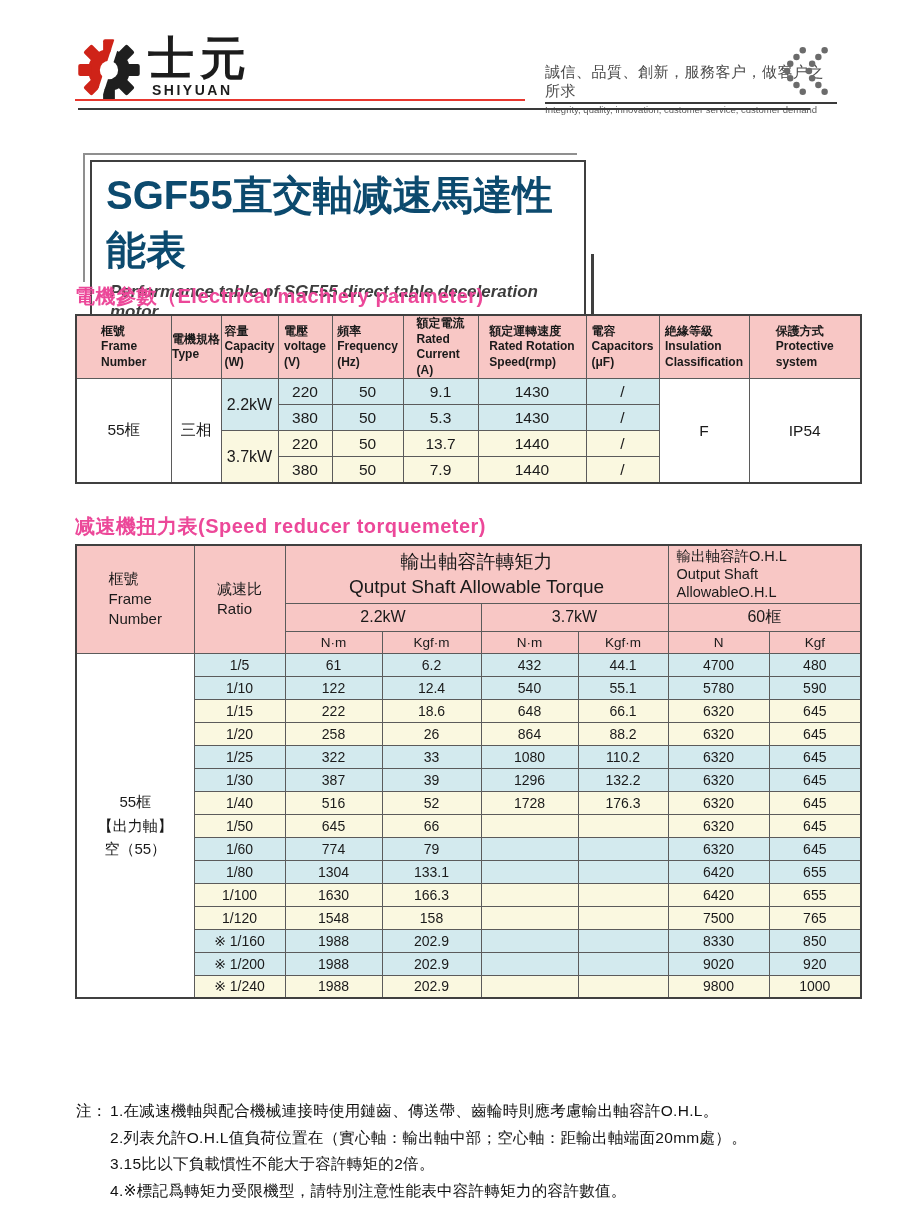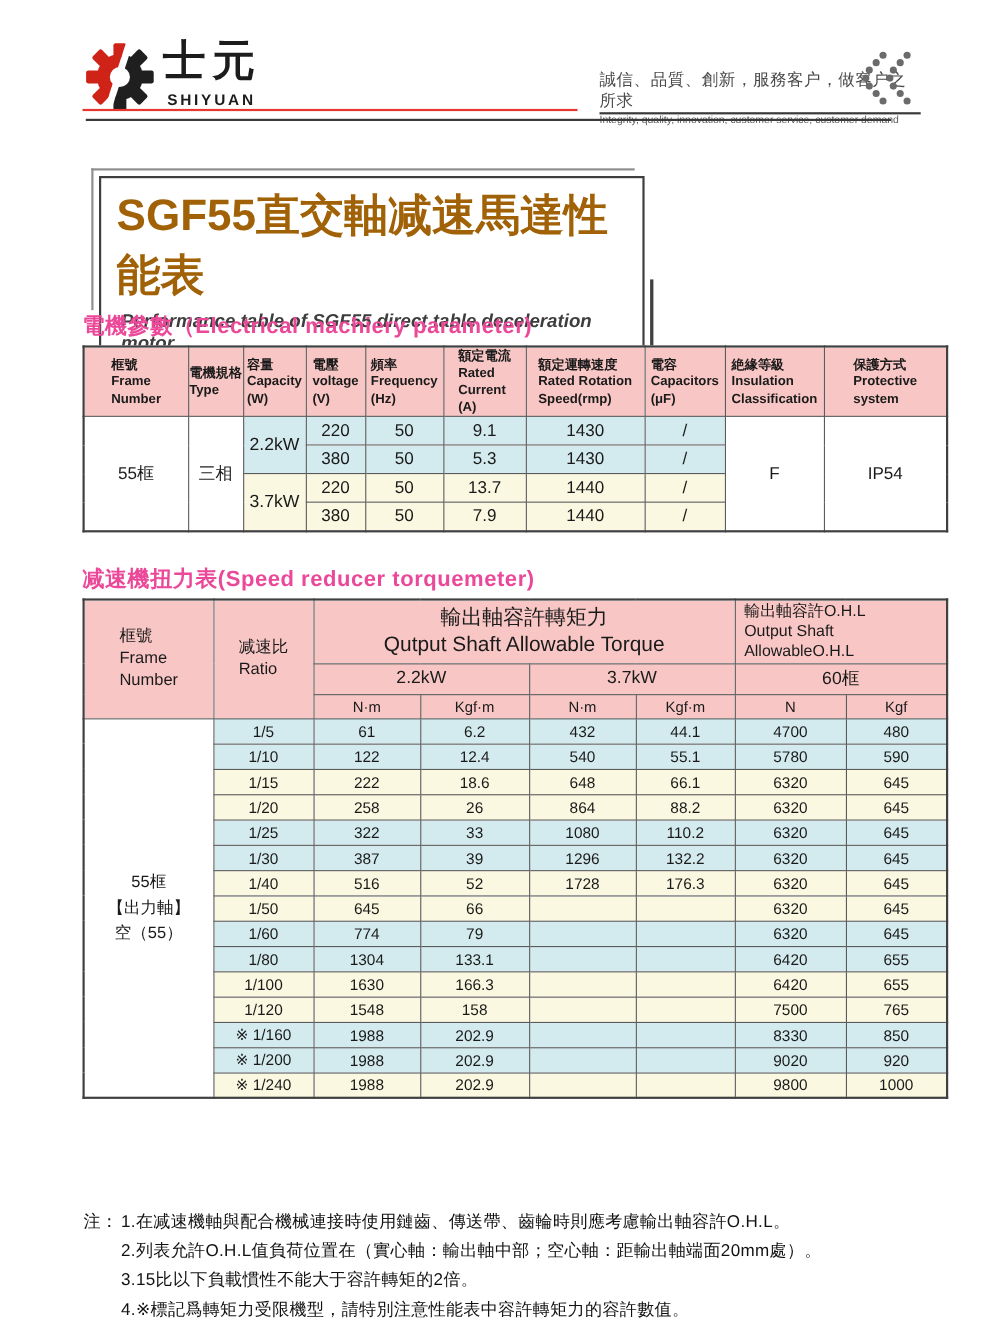--- a/index.html
+++ b/index.html
@@ -1,37 +1,37 @@
 <!DOCTYPE html>
 <html><head>
 <meta charset="utf-8">
 <style>
   html,body{margin:0;padding:0;background:#fff;}
   .page{position:relative;width:900px;height:1221px;background:#fff;overflow:hidden;
         font-family:"Liberation Sans","DejaVu Sans",sans-serif;color:#1a1a1a;}
 
   
   .logo-gear{position:absolute;left:74px;top:36px;width:70px;height:68px;}
-  .logo-zh{position:absolute;left:148px;top:28px;font-size:39px;font-weight:bold;letter-spacing:6px;color:#1c1c1c;}
+  .logo-zh{position:absolute;left:148px;top:28px;font-size:46px;font-weight:bold;letter-spacing:6px;color:#1c1c1c;}
   .logo-en{position:absolute;left:152px;top:82px;font-size:14px;font-weight:bold;letter-spacing:2.5px;color:#1c1c1c;}
   .tagline{position:absolute;left:545px;top:56px;width:292px;height:46px;border-bottom:2px solid #3a3a3a;}
   .tag-zh{font-size:15px;color:#4a4a4a;letter-spacing:0.5px;margin-top:7px;}
   .tag-en{font-size:9.5px;color:#5a5a5a;margin-top:3px;}
   .chevrons{position:absolute;right:2px;top:-10px;}
   .line-red{position:absolute;left:75px;top:99px;width:450px;height:2px;background:#e8372f;}
   .line-dark{position:absolute;left:78px;top:108px;width:732px;height:2px;background:#3a3a3a;}
 
   
   .title-box{position:absolute;left:90px;top:160px;width:478px;border:2px solid #3f3f3f;
              padding:6px 0 9px 14px;background:#fff;}
   .title-box::before{content:"";position:absolute;top:-9px;left:-9px;width:100%;height:75%;
              border-top:2px solid #8f8f8f;border-left:2px solid #8f8f8f;}
   .title-box::after{content:"";position:absolute;bottom:-10px;right:-10px;width:72%;height:50%;
              border-bottom:3px solid #3f3f3f;border-right:3px solid #3f3f3f;}
-  .title-box h1{margin:0;font-size:40px;font-weight:bold;letter-spacing:0;color:#a16207;}
+  .title-box h1{margin:0;font-size:40px;font-weight:bold;letter-spacing:0;color:#0c4a6e;}
   .subtitle{font-size:17px;font-style:italic;font-weight:bold;color:#3d3d3d;margin-top:4px;padding-left:4px;}
 
   
   .sec-heading{position:absolute;left:75px;font-size:20px;font-weight:600;color:#ec4899;letter-spacing:0.5px;}
   .sec1{top:283px;} .sec2{top:513px;}
 
   
   table{border-collapse:collapse;table-layout:fixed;position:absolute;left:75px;background:#fff;}
   td,th{border:1px solid #5b5b5b;padding:0;vertical-align:middle;overflow:hidden;}
   table{border:2px solid #404040;}

